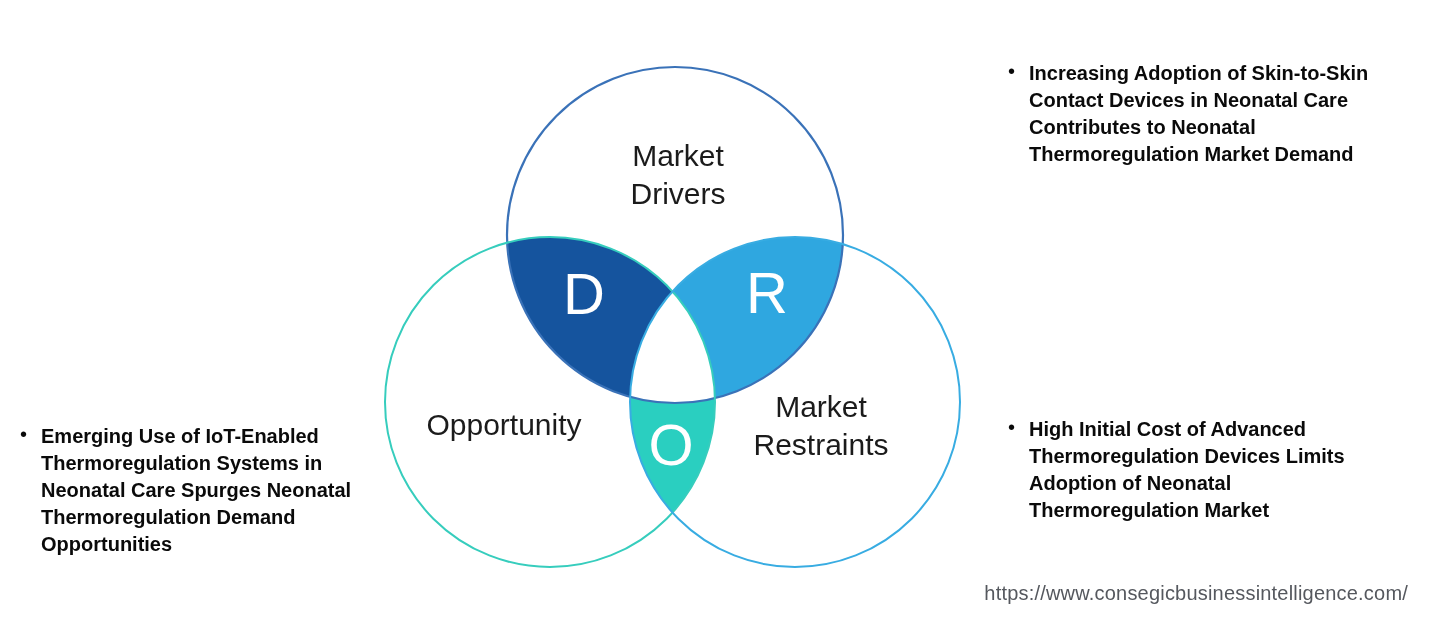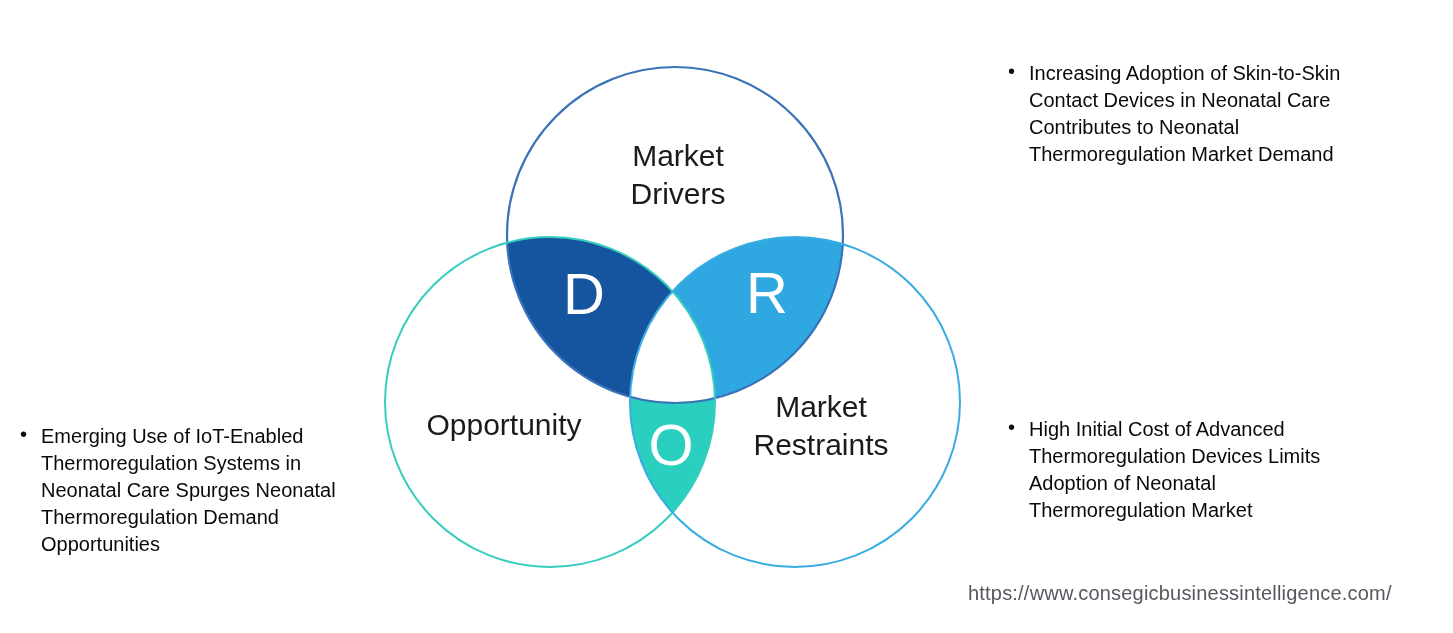--- a/index.html
+++ b/index.html
@@ -39,36 +39,37 @@
     font-size: 20px;
     line-height: 20px;
     color: #0a0a0a;
     margin-top: 1px;
     flex: 0 0 auto;
   }
   .btext {
     white-space: pre-line;
     font-size: 20px;
     line-height: 27px;
-    font-weight: 400;
+    font-weight: 700;
     color: #0a0a0a;
     margin-left: 14px;
   }
   .bullet-left       { left: 20px;   top: 423px; width: 390px; }
   .bullet-top-right  { left: 1008px; top: 60px;  width: 430px; }
   .bullet-bot-right  { left: 1008px; top: 416px; width: 420px; }
   .site-url {
     position: absolute;
     left: 968px;
     top: 582px;
     width: 440px;
     font-size: 20px;
     font-weight: 400;
     color: #55585e;
     letter-spacing: 0.2px;
+    text-align: right;
   }
 </style>
 </head>
 <body>
 
 <svg class="venn-svg" width="1453" height="633" viewBox="0 0 1453 633">
   <defs>
     <mask id="mD">
       <rect x="0" y="0" width="1453" height="633" fill="black"></rect>
       <circle cx="550" cy="402" r="165" fill="white"></circle>

